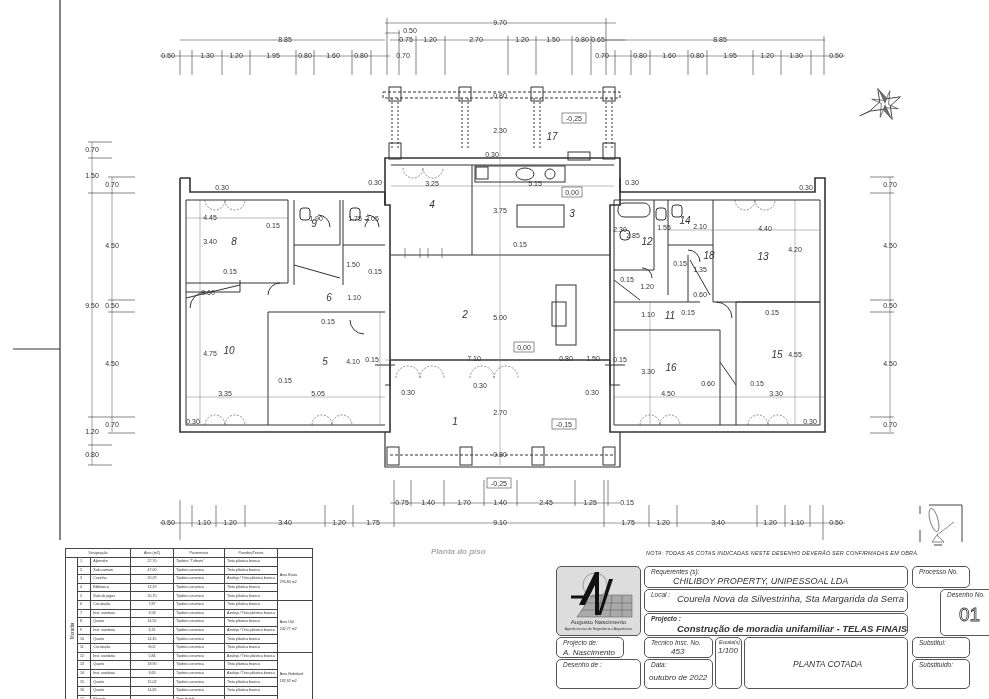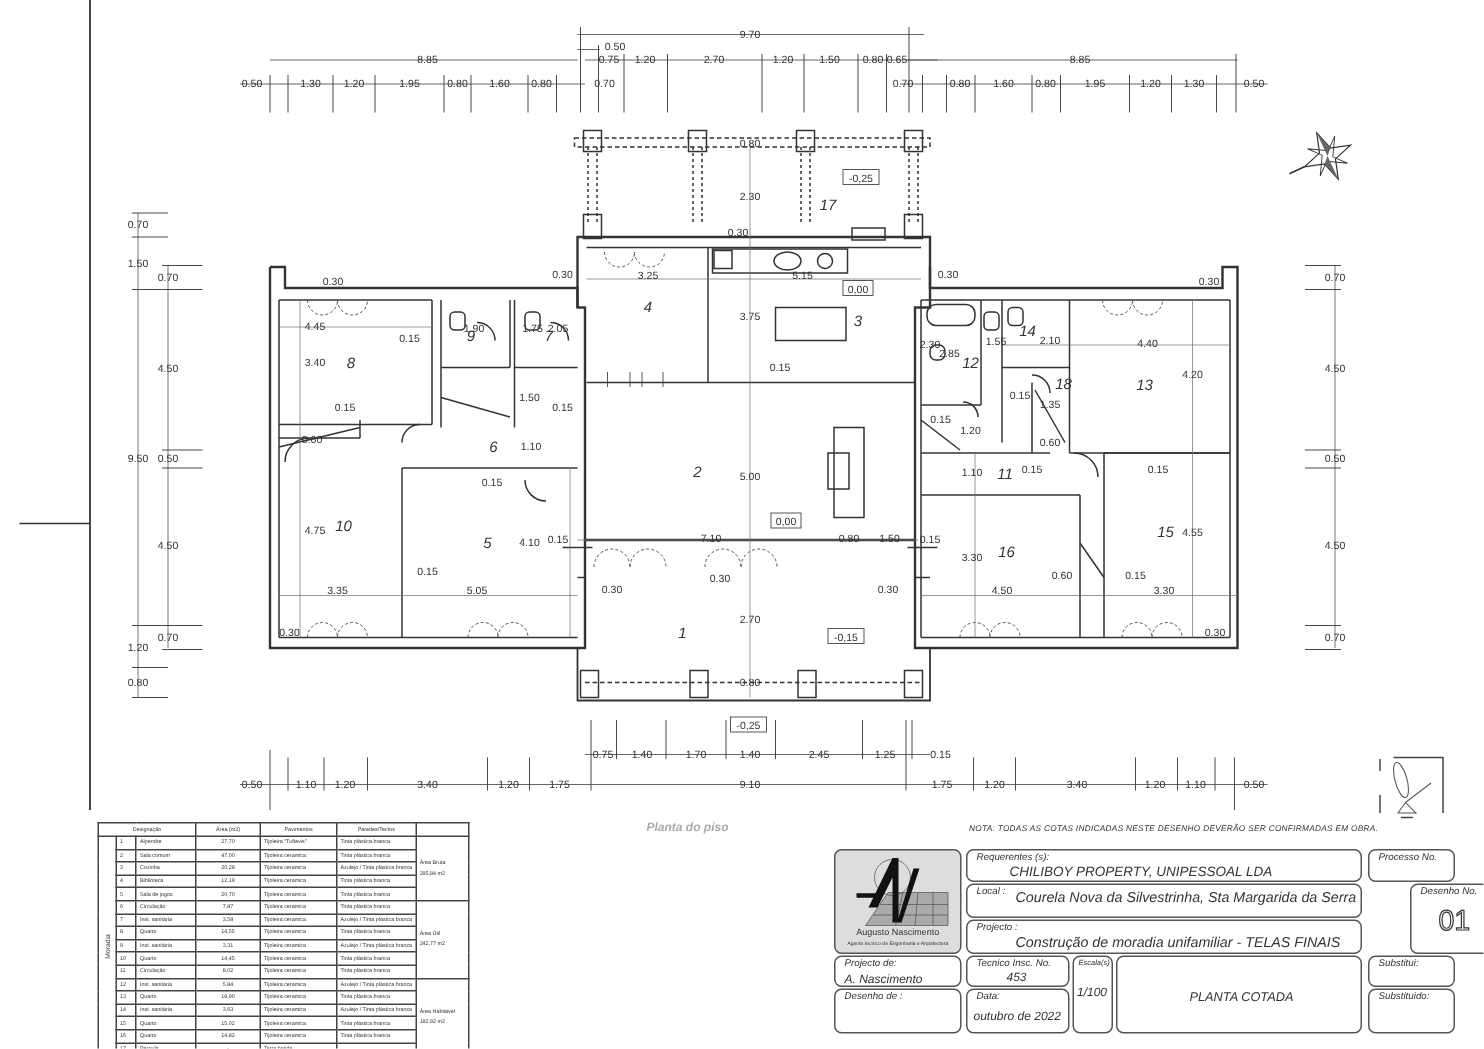--- a/index.html
+++ b/index.html
@@ -616,52 +616,52 @@
 </div>
 
 <div class="tb-box" style="left:644px;top:566px;width:264px;height:22px;padding-left:48px;">
   <span class="tb-lbl">Requerentes (s):</span>
   <span class="tb-val" style="left:28px;top:9px;font-size:9px;">CHILIBOY PROPERTY, UNIPESSOAL LDA</span>
 </div>
 <div class="tb-box" style="left:644px;top:589px;width:264px;height:23px;">
   <span class="tb-lbl">Local :</span>
   <span class="tb-val" style="left:32px;top:3px;font-size:9.5px;">Courela Nova da Silvestrinha, Sta Margarida da Serra</span>
 </div>
-<div class="tb-box" style="left:644px;top:613px;width:264px;height:23px;">
+<div class="tb-box" style="left:644px;top:613px;width:264px;height:23px;font-weight:bold;">
   <span class="tb-lbl">Projecto :</span>
   <span class="tb-val" style="left:32px;top:9px;font-size:9.5px;">Construção de moradia unifamiliar - TELAS FINAIS</span>
 </div>
 
 <div class="tb-box" style="left:912px;top:566px;width:58px;height:22px;">
   <span class="tb-lbl">Processo No.</span>
 </div>
 <div class="tb-box" style="left:940px;top:589px;width:58px;height:47px;">
   <span class="tb-lbl">Desenho No.</span>
   <span class="tb-val" style="left:18px;top:14px;font-size:19px;font-style:normal;color:#fff;-webkit-text-stroke:0.8px #333;">01</span>
 </div>
 
-<div class="tb-box" style="left:556px;top:637px;width:85px;height:21px;">
+<div class="tb-box" style="left:556px;top:637px;width:68px;height:21px;">
   <span class="tb-lbl">Projecto de:</span>
   <span class="tb-val" style="left:6px;top:10px;font-size:8px;">A. Nascimento</span>
 </div>
 <div class="tb-box" style="left:556px;top:659px;width:85px;height:30px;">
   <span class="tb-lbl">Desenho de :</span>
 </div>
 
 <div class="tb-box" style="left:644px;top:637px;width:69px;height:21px;">
   <span class="tb-lbl">Tecnico Insc. No.</span>
   <span class="tb-val" style="left:26px;top:9px;font-size:8px;font-style:italic;">453</span>
 </div>
 <div class="tb-box" style="left:644px;top:659px;width:69px;height:30px;padding-left:28px;">
   <span class="tb-lbl">Data:</span>
   <span class="tb-val" style="left:4px;top:13px;font-size:8px;">outubro de 2022</span>
 </div>
 <div class="tb-box" style="left:715px;top:637px;width:27px;height:52px;">
   <span class="tb-lbl" style="left:3px;font-size:5px;">Escala(s)</span>
-  <span class="tb-val" style="left:2px;top:19px;font-size:8px;">1/100</span>
+  <span class="tb-val" style="left:2px;top:8px;font-size:8px;">1/100</span>
 </div>
 <div class="tb-box" style="left:744px;top:637px;width:164px;height:52px;">
   <span class="tb-val" style="left:48px;top:21px;font-size:8.5px;">PLANTA COTADA</span>
 </div>
 
 <div class="tb-box" style="left:912px;top:637px;width:58px;height:21px;">
   <span class="tb-lbl">Substitui:</span>
 </div>
 <div class="tb-box" style="left:912px;top:659px;width:58px;height:30px;">
   <span class="tb-lbl">Substituido:</span>

